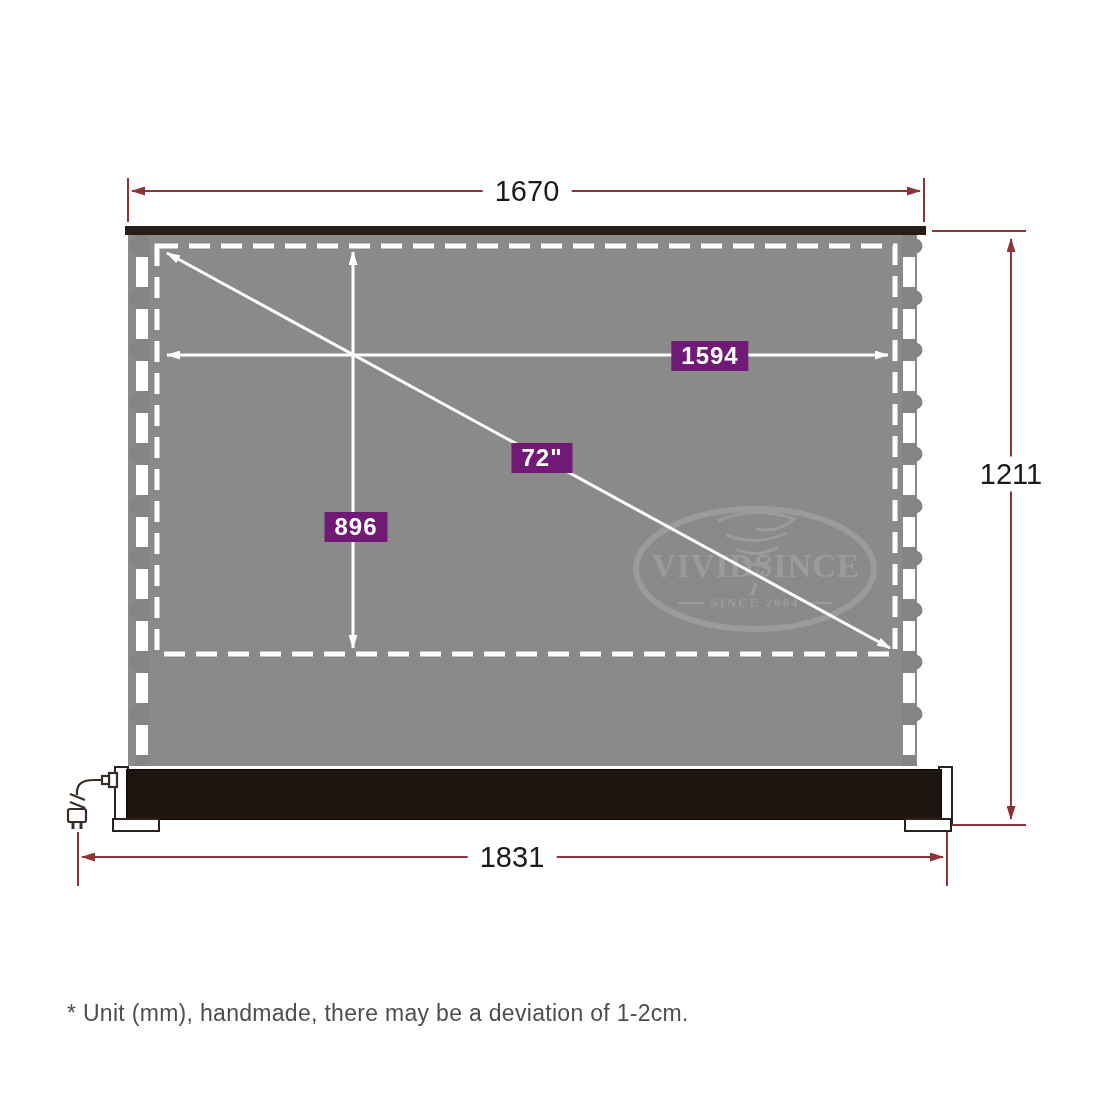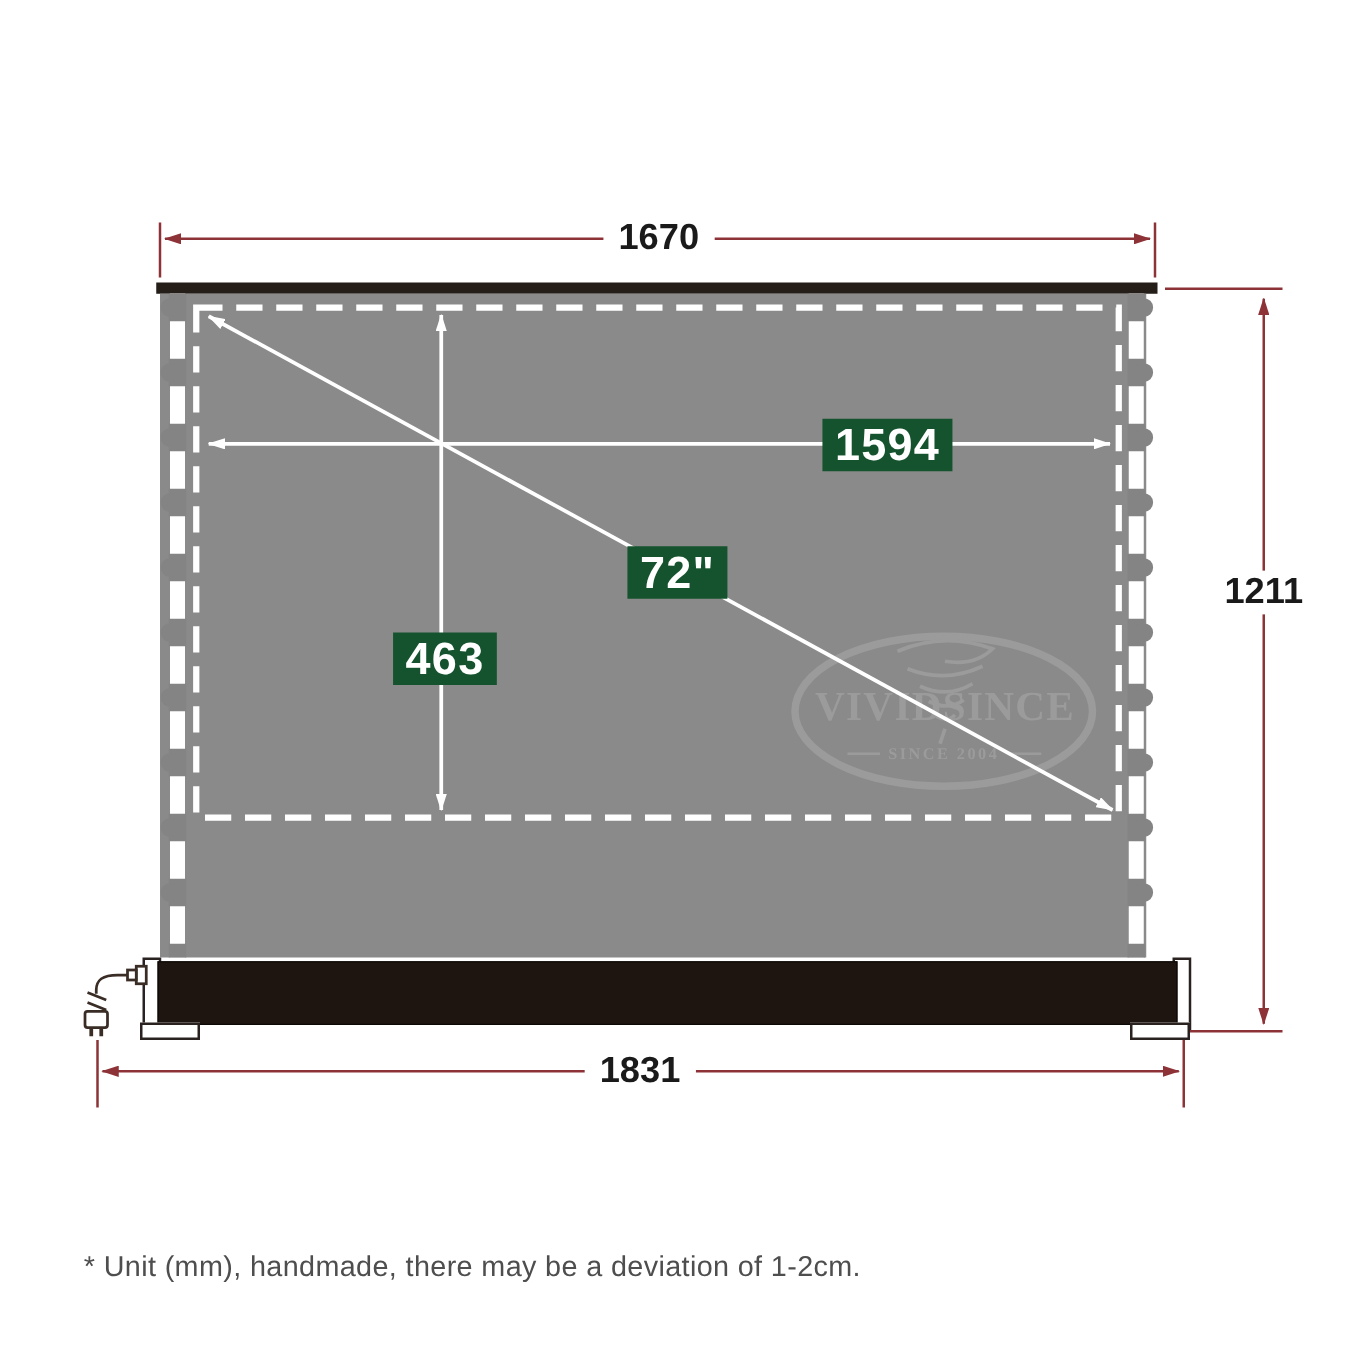--- a/index.html
+++ b/index.html
@@ -14,23 +14,23 @@
   .base-box{left:126px;top:769px;width:814px;height:49px;background:#1e1510;border:1px solid #0c0805;}
   .cap{width:11px;height:55px;top:766px;background:#ffffff;border:2px solid #2a2220;}
   .cap-left{left:114px;}
   .cap-right{left:938px;}
   .foot{width:44px;height:10px;top:818px;background:#ffffff;border:2px solid #2a2220;}
   .foot-left{left:112px;}
   .foot-right{left:904px;}
   
   .lines{left:0;top:0;width:1096px;height:1096px;}
   
-  .dim{transform:translate(-50%,-50%);white-space:nowrap;line-height:1;font-weight:700;}
+  .dim{transform:translate(-50%,-50%);white-space:nowrap;line-height:1;font-weight:400;}
   .dim.dark{color:#1a1a1a;background:#ffffff;font-size:29px;padding:3px 12px;}
-  .dim.light{color:#ffffff;background:#14532d;font-size:36px;font-weight:600;padding:3px 10px;letter-spacing:1px;}
+  .dim.light{color:#ffffff;background:#701a75;font-size:24px;font-weight:600;padding:3px 10px;letter-spacing:1px;}
   
   .logo{left:630px;top:503px;width:250px;height:130px;color:#9b9b9b;}
   .logo-names{position:absolute;left:22px;top:45px;width:206px;display:flex;justify-content:space-between;
     font-family:"Liberation Serif",serif;font-weight:700;font-size:33px;letter-spacing:1px;}
   .logo-tagline{position:absolute;left:0;top:92px;width:250px;display:flex;align-items:center;justify-content:center;
     font-family:Liberation Serif, serif;font-weight:700;font-size:13px;letter-spacing:2px;}
   .logo-tagline::before,.logo-tagline::after{content:"";width:26px;border-top:2px solid #9b9b9b;margin:0 7px;}
   
   .notes{left:67px;top:995px;color:#4e4e4e;font-size:23px;line-height:36px;letter-spacing:0.3px;}
 </style>
@@ -124,21 +124,21 @@
       <g>
         <line x1="78" y1="832" x2="78" y2="886"></line>
         <line x1="947" y1="832" x2="947" y2="886"></line>
         <line x1="82" y1="857" x2="943" y2="857" marker-start="url(#ar)" marker-end="url(#ar)"></line>
       </g>
     </g>
   </svg>
 
   <div class="abs dim dark" style="left:527px;top:191px;">1670</div>
   <div class="abs dim light" style="left:710px;top:356px;">1594</div>
-  <div class="abs dim light" style="left:356px;top:527px;">463</div>
+  <div class="abs dim light" style="left:356px;top:527px;">896</div>
   <div class="abs dim light" style="left:542px;top:458px;">72"</div>
   <div class="abs dim dark" style="left:1011px;top:437px;margin-top:37px;">1211</div>
   <div class="abs dim dark" style="left:512px;top:857px;">1831</div>
 
   <div class="abs notes">
     <div>* Unit (mm), handmade, there may be a deviation of 1-2cm.</div>
   </div>
 
 </div>
 

